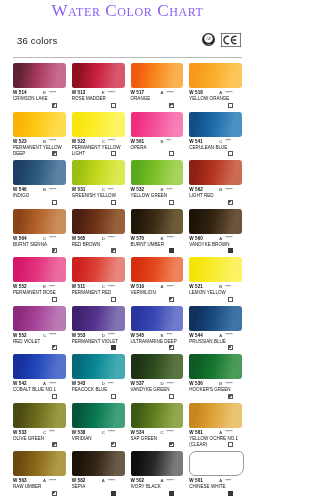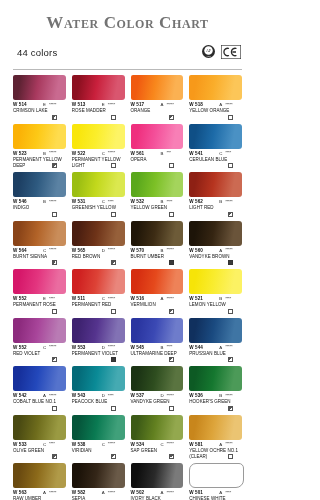--- a/index.html
+++ b/index.html
@@ -9,24 +9,24 @@
     overflow:hidden;
   }
   .page{width:255px;height:500px;position:relative;box-sizing:border-box;}
 
   
   .title{
     text-align:center;
     font-family:"Liberation Serif", serif;
     font-size:17px;
     letter-spacing:0.6px;
-    color:#737373;
-    padding-top:13px;
+    color:#8b5cf6;
+    padding-top:1px;
     font-variant:small-caps;
-    font-weight:700;
+    font-weight:400;
   }
   .subhead{
     position:relative;
     margin-top:11px;
     height:22px;
   }
   .colorcount{
     position:absolute;left:17px;top:3px;
     font-size:9.5px;color:#1a1a1a;letter-spacing:0.2px;
   }
@@ -93,21 +93,21 @@
   .t-full{border:0.6px solid #333;background:#3a3a3a;}
 </style>
 </head>
 <body>
 
 <div class="page">
 
   <div class="title">Water Color Chart</div>
 
   <div class="subhead">
-    <div class="colorcount">44 colors</div>
+    <div class="colorcount">36 colors</div>
     <div class="seals">
       <svg class="ap-seal" viewBox="0 0 30 30">
         <circle cx="15" cy="15" r="13" fill="#2b2b2b"></circle>
         <circle cx="15" cy="13" r="8.5" fill="#ffffff"></circle>
         <text x="15" y="16.5" font-size="8" font-family="Liberation Serif, serif" text-anchor="middle" fill="#2b2b2b">AP</text>
         <text x="15" y="25" font-size="3.6" font-family="Liberation Sans, sans-serif" text-anchor="middle" fill="#ffffff">ACMI</text>
       </svg>
       <svg class="ce-seal" viewBox="0 0 40 28">
         <rect x="0.6" y="0.6" width="38.8" height="26.8" fill="none" stroke="#2b2b2b" stroke-width="1.2"></rect>
         <path d="M16 7 A7.5 7.5 0 1 0 16 21" fill="none" stroke="#2b2b2b" stroke-width="2.6"></path>

